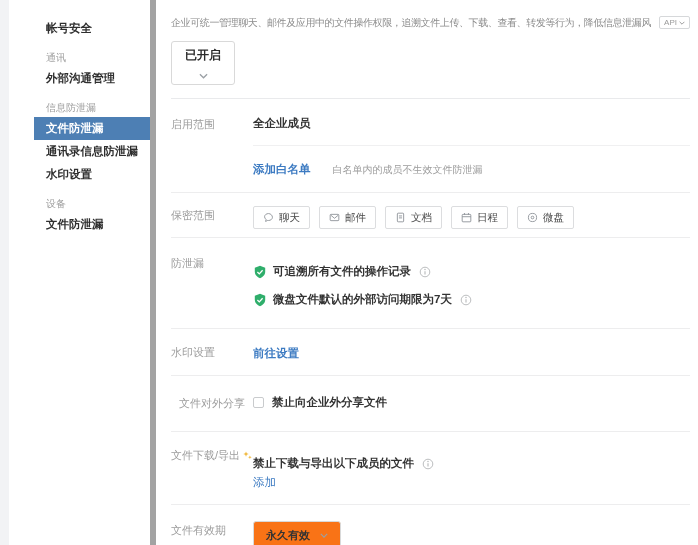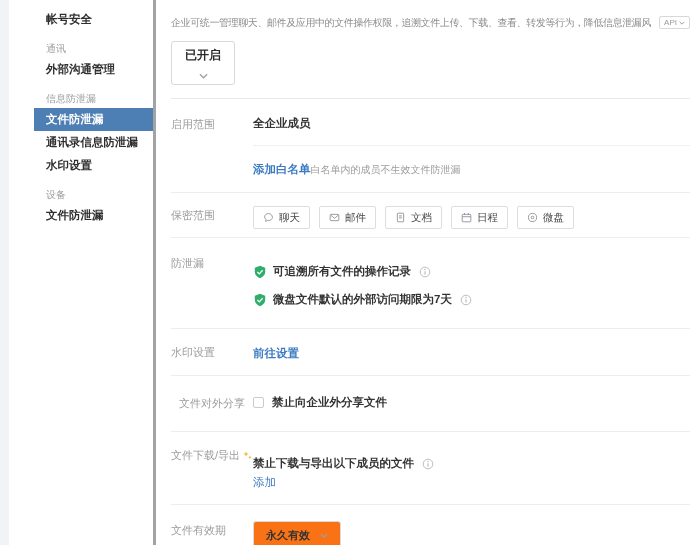--- a/index.html
+++ b/index.html
@@ -2,41 +2,41 @@
 <html><head>
 <meta charset="utf-8">
 <style>
   * { margin:0; padding:0; box-sizing:border-box; }
   html,body { width:698px; height:545px; }
   body { font-family:"Liberation Sans","DejaVu Sans",sans-serif; background:#fff; color:#333; }
   .page { width:698px; height:545px; display:flex; overflow:hidden; background:#fff; }
   .gutter { width:9px; background:#f2f3f5; flex-shrink:0; }
 
   
-  .sidebar { width:147px; flex-shrink:0; border-right:3px solid #a3a3a3; padding-top:8px; background:#fff; }
+  .sidebar { width:147px; flex-shrink:0; border-right:6px solid #a3a3a3; padding-top:17px; background:#fff; }
   .side-item { margin-left:25px; padding:4px 8px 4px 12px; font-size:11.5px; font-weight:600; color:#2f2f2f; line-height:15px; cursor:pointer; }
   .side-item.active { background:#4d7fb4; color:#fff; }
   .side-section { margin:11px 0 3px 37px; font-size:10px; color:#9e9e9e; line-height:13px; }
 
   
   .main { flex:1; padding:0 8px 0 15px; min-width:0; }
   .intro-row { display:flex; align-items:flex-start; justify-content:space-between; margin-top:16px; white-space:nowrap; }
   .intro-text { font-size:10px; color:#8c8c8c; letter-spacing:-0.4px; line-height:14px; overflow:hidden; }
   .api-badge { display:inline-flex; align-items:center; gap:2px; border:1px solid #d6d8da; border-radius:2px; padding:1px 4px; font-size:8px; color:#9a9a9a; margin-left:8px; flex-shrink:0; cursor:pointer; background:#fff; }
   .status-btn { display:inline-flex; align-items:center; gap:9px; margin-top:11px; border:1px solid #d9d9d9; border-radius:3px; background:#fff; padding:5px 13px; font-size:12px; font-weight:600; color:#2b2b2b; cursor:pointer;flex-direction:column; }
   .top-hr { border-bottom:1px solid #e9eaec; margin-top:13px; }
   .hr { border-bottom:1px solid #ededee; }
 
   .row { display:flex; }
   .row-label { width:82px; flex-shrink:0; font-size:11px; color:#9c9c9c; line-height:16px; padding-top:1px; }
   .row-value { flex:1; min-width:0; }
   .bold-val { font-size:11.5px; font-weight:600; color:#333; line-height:17px; }
   .link { color:#3d7bc2; font-size:11.5px; font-weight:600; text-decoration:none; cursor:pointer; }
   .link.plain { font-weight:400; }
-  .hint { font-size:10px; color:#9c9c9c; margin-left:0; }
+  .hint { font-size:10px; color:#9c9c9c; margin-left:22px; }
   .inner-hr { border-bottom:1px solid #f0f0f1; margin:13px 0; }
 
   .r-scope { padding:16px 0 15px; }
   .r-secrecy { padding:13px 0 8px; }
   .r-prevent { padding:16px 0 21px; }
   .r-watermark { padding:14px 0; }
   .r-share { padding:18px 0 20px;text-align:center; }
   .r-download { padding:14px 0; }
   .r-validity { padding:16px 0; }
 

